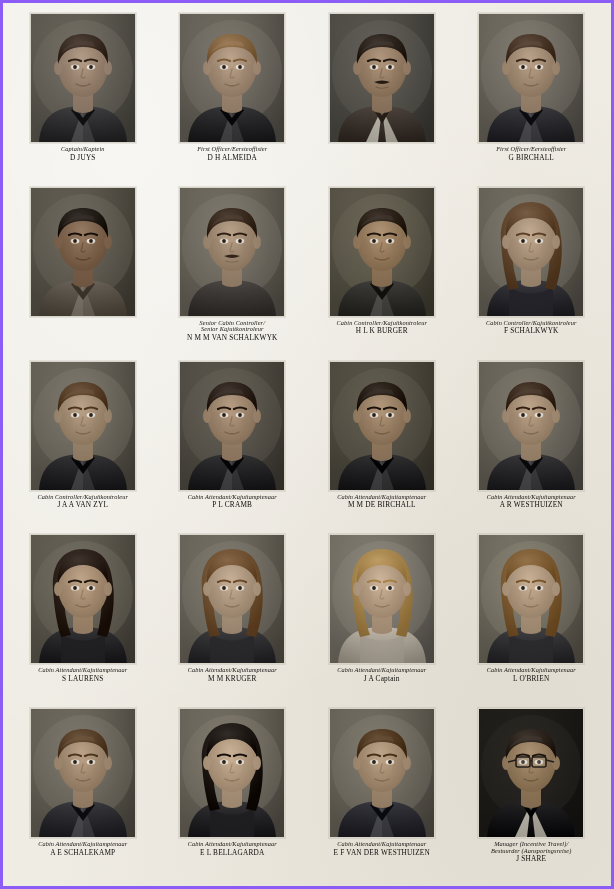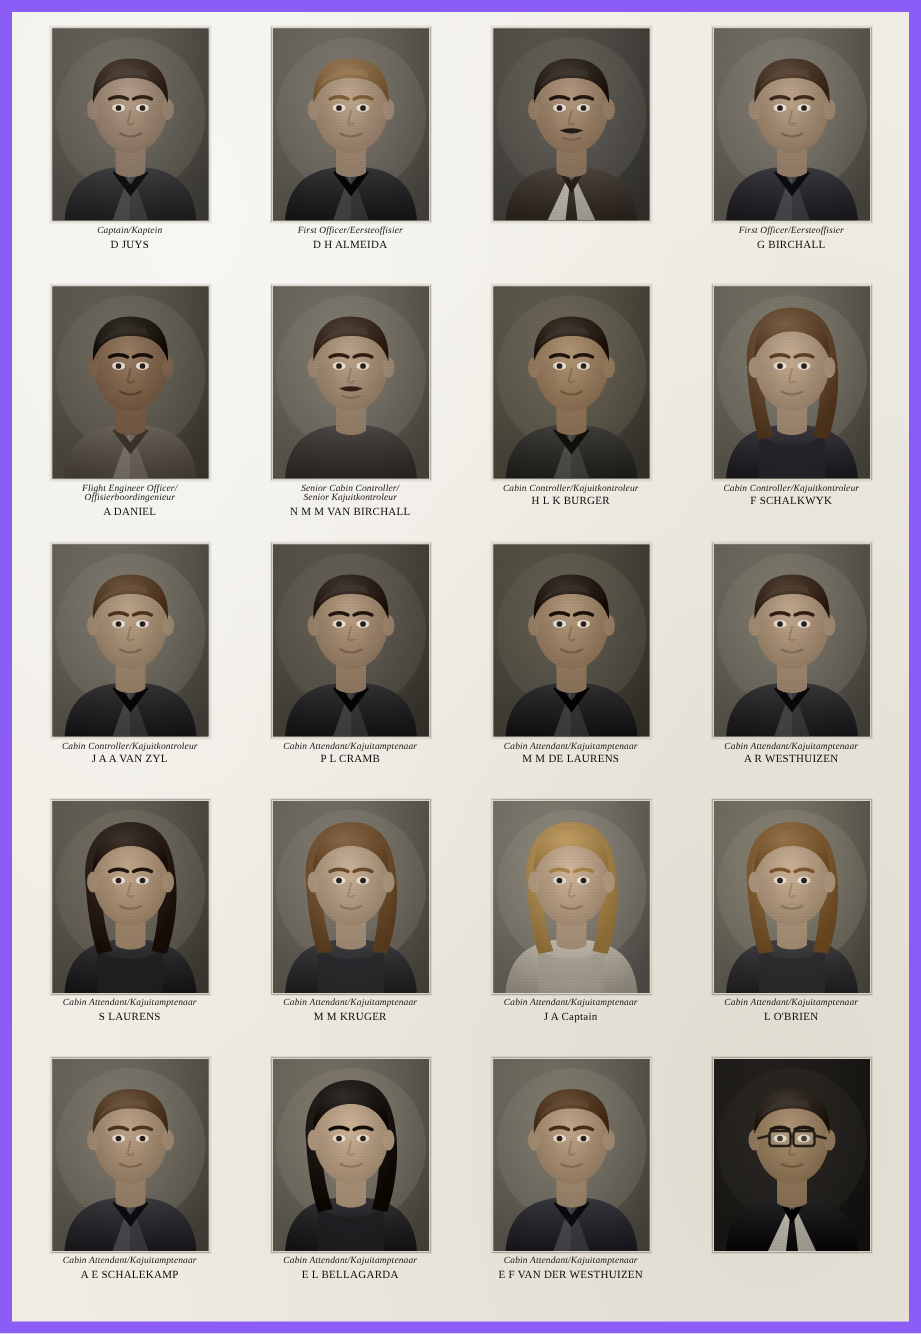--- a/index.html
+++ b/index.html
@@ -12,21 +12,21 @@
     height: 889px;
     font-family: "Liberation Serif", serif;
     overflow: hidden;
   }
   #page {
     position: relative;
     width: 614px;
     height: 889px;
     background: #efece4;
     box-sizing: border-box;
-    border: 8px solid #8b5cf6;
+    border: 3px solid #8b5cf6;
   }
   #page::before {
     content: "";
     position: absolute;
     inset: 0;
     background:
       radial-gradient(ellipse at 20% 15%, rgba(255,255,255,0.55), rgba(255,255,255,0) 60%),
       radial-gradient(ellipse at 85% 85%, rgba(205,198,182,0.45), rgba(255,255,255,0) 65%);
     pointer-events: none;
   }
@@ -339,25 +339,20 @@
             <ellipse cx="60" cy="53" rx="4.4" ry="2.6" fill="#efe7dc"></ellipse>
             <circle cx="44" cy="53" r="1.9" fill="#2a211a"></circle>
             <circle cx="60" cy="53" r="1.9" fill="#2a211a"></circle>
             <path d="M 52 55 L 50 63 q 2 2 4 0" stroke="#74573e" stroke-width="1.3" fill="none" stroke-linecap="round"></path>
             <path d="M 45 70 q 7 4 14 0" stroke="#62452c" stroke-width="1.4" fill="none" stroke-linecap="round"></path>
             <ellipse cx="36" cy="60" rx="6" ry="10" fill="#7e6148" opacity="0.25"></ellipse>
             <ellipse cx="68" cy="60" rx="6" ry="10" fill="#7e6148" opacity="0.25"></ellipse>
           </svg>
           <div class="grain"></div>
         </div>
-        <div class="caption">
-          <div class="role">Flight Engineer Officer/
-Offisierboordingenieur</div>
-          <div class="name">A DANIEL</div>
-        </div>
       </div>
       <div class="cell">
         <div class="photo">
           <svg viewBox="0 0 104 128" preserveAspectRatio="xMidYMid slice">
             <defs>
               <linearGradient id="bgg5" x1="0" y1="0" x2="1" y2="1">
                 <stop offset="0%" stop-color="#8d8779"></stop>
                 <stop offset="100%" stop-color="#5b574d"></stop>
               </linearGradient>
               <radialGradient id="faceg5" cx="45%" cy="35%" r="70%">
@@ -392,21 +387,21 @@
             <path d="M 44 68 q 8 -3 16 0 q -8 4 -16 0 Z" fill="#362619"></path>
             <path d="M 46 73 q 6 2.5 12 0" stroke="#887057" stroke-width="1.2" fill="none" stroke-linecap="round"></path>
             <ellipse cx="36" cy="60" rx="6" ry="10" fill="#a18970" opacity="0.25"></ellipse>
             <ellipse cx="68" cy="60" rx="6" ry="10" fill="#a18970" opacity="0.25"></ellipse>
           </svg>
           <div class="grain"></div>
         </div>
         <div class="caption">
           <div class="role">Senior Cabin Controller/
 Senior Kajuitkontroleur</div>
-          <div class="name">N M M VAN BIRCHALL</div>
+          <div class="name">N M M VAN SCHALKWYK</div>
         </div>
       </div>
       <div class="cell">
         <div class="photo">
           <svg viewBox="0 0 104 128" preserveAspectRatio="xMidYMid slice">
             <defs>
               <linearGradient id="bgg6" x1="0" y1="0" x2="1" y2="1">
                 <stop offset="0%" stop-color="#77715f"></stop>
                 <stop offset="100%" stop-color="#433f34"></stop>
               </linearGradient>
@@ -645,21 +640,21 @@
             <circle cx="60" cy="53" r="1.9" fill="#2a211a"></circle>
             <path d="M 52 55 L 50 63 q 2 2 4 0" stroke="#907558" stroke-width="1.3" fill="none" stroke-linecap="round"></path>
             <path d="M 45 70 q 7 4 14 0" stroke="#7e6346" stroke-width="1.4" fill="none" stroke-linecap="round"></path>
             <ellipse cx="36" cy="60" rx="6" ry="10" fill="#9a7f62" opacity="0.25"></ellipse>
             <ellipse cx="68" cy="60" rx="6" ry="10" fill="#9a7f62" opacity="0.25"></ellipse>
           </svg>
           <div class="grain"></div>
         </div>
         <div class="caption">
           <div class="role">Cabin Attendant/Kajuitamptenaar</div>
-          <div class="name">M M DE LAURENS</div>
+          <div class="name">M M DE BIRCHALL</div>
         </div>
       </div>
       <div class="cell">
         <div class="photo">
           <svg viewBox="0 0 104 128" preserveAspectRatio="xMidYMid slice">
             <defs>
               <linearGradient id="bgg11" x1="0" y1="0" x2="1" y2="1">
                 <stop offset="0%" stop-color="#8c8677"></stop>
                 <stop offset="100%" stop-color="#55514a"></stop>
               </linearGradient>
@@ -1099,15 +1094,20 @@
             <g stroke="#25201b" stroke-width="1.6" fill="rgba(220,215,205,0.18)">
               <rect x="37" y="48" width="14" height="10" rx="2"></rect>
               <rect x="53" y="48" width="14" height="10" rx="2"></rect>
               <path d="M 51 52 h 2" fill="none"></path>
               <path d="M 37 51 L 29 53" fill="none"></path>
               <path d="M 67 51 L 75 53" fill="none"></path>
             </g>
           </svg>
           <div class="grain"></div>
         </div>
+        <div class="caption">
+          <div class="role">Manager (Incentive Travel)/
+Bestuurder (Aansporingsreise)</div>
+          <div class="name">J SHARE</div>
+        </div>
       </div>
     </div>
 </div>
 
 </body></html>

